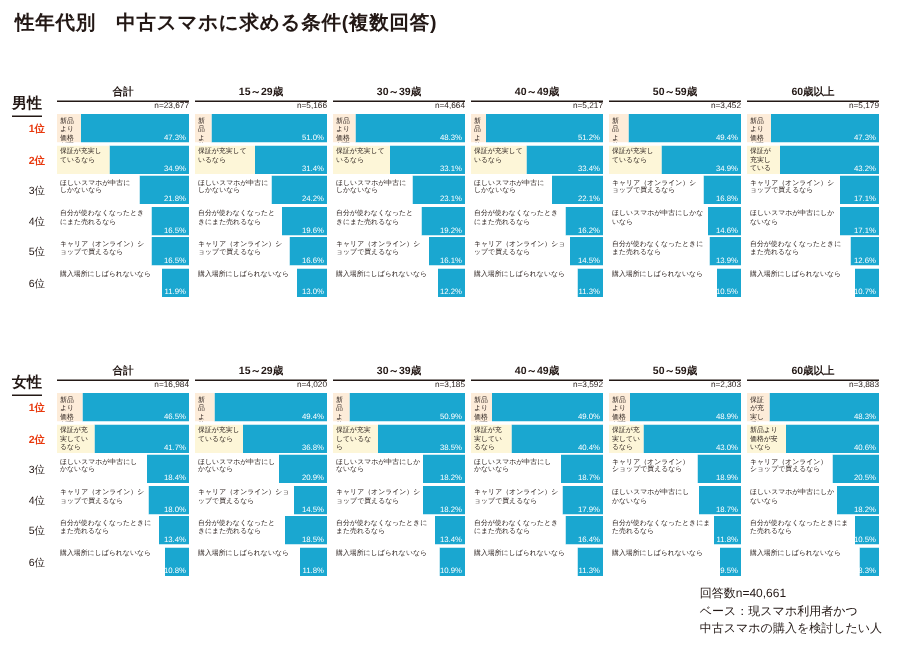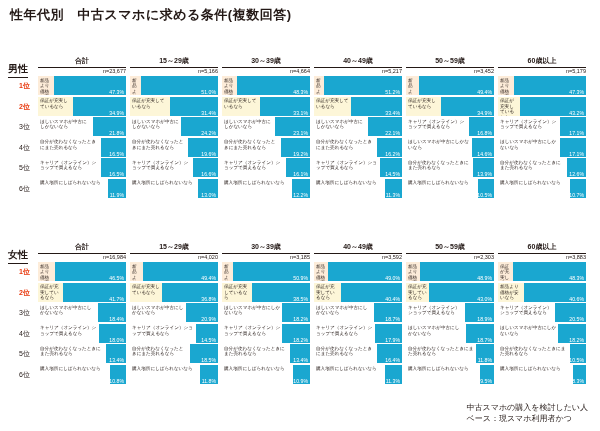--- a/index.html
+++ b/index.html
@@ -485,16 +485,17 @@
         <div class="val inbar">10.5%</div>
       </div>
       <div class="cell" style="left: 498px; top: 364.5px; width: 88px; height: 19px;">
         <div class="bar" style="width: 12.5931px;"></div>
         <div class="cellbox hl0" style="width: 75.4069px; height: 19px;">購入場所にしばられないなら</div>
         <div class="val inbar">8.3%</div>
       </div>
     </div>
 
   <div class="footer">
+    <div>回答数n=40,661</div>
+    <div>ベース：現スマホ利用者かつ</div>
     <div>中古スマホの購入を検討したい人</div>
-    <div>ベース：現スマホ利用者かつ</div>
   </div>
 </div>
 
 </body></html>

